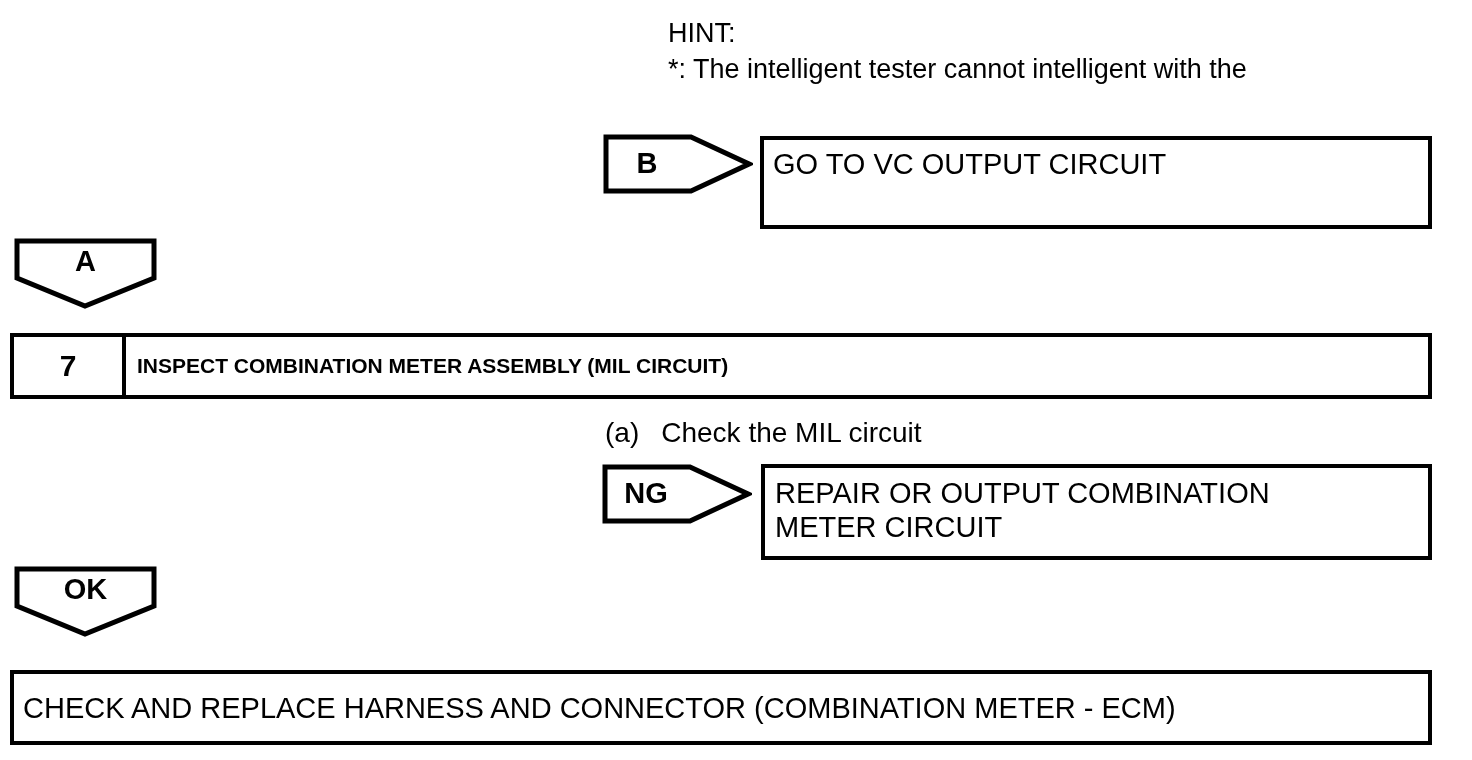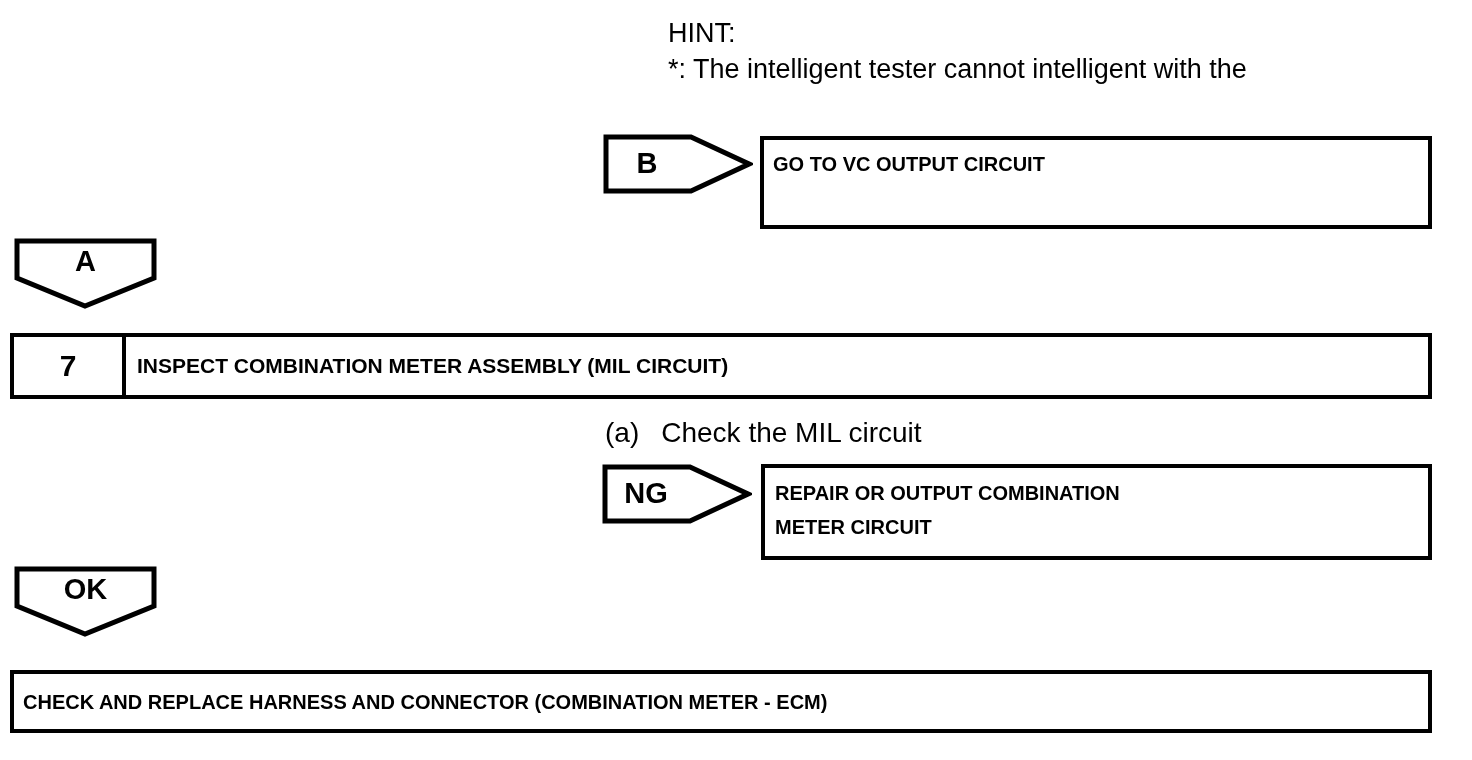--- a/index.html
+++ b/index.html
@@ -16,28 +16,28 @@
   .abs { position: absolute; }
 
   
   .hint { left: 668px; top: 6px; font-size: 27px; line-height: 36px; }
   .hint div { white-space: nowrap; }
 
   
   .action-box {
     border: 4px solid #000000;
     background: #ffffff;
-    font-weight: bold;
-    font-size: 20px;
+    font-weight: normal;
+    font-size: 29px;
     line-height: 34px;
     box-sizing: border-box;
   }
   .box-b    { left: 760px; top: 127px; width: 672px; height: 93px; padding: 7px 0 0 9px; }
   .box-ng   { left: 761px; top: 455px; width: 671px; height: 96px; padding: 8px 0 0 10px; }
-  .box-final{ left: 10px;  top: 661px; width: 1422px; height: 63px;
+  .box-final{ left: 10px;  top: 661px; width: 1422px; height: 75px;
               display: flex; align-items: center; padding-left: 9px; }
 
   
   .step-box {
     left: 10px; top: 324px; width: 1422px; height: 66px;
     border: 4px solid #000000; box-sizing: border-box;
     display: flex; background: #ffffff;
   }
   .step-num {
     width: 108px; border-right: 4px solid #000000;

